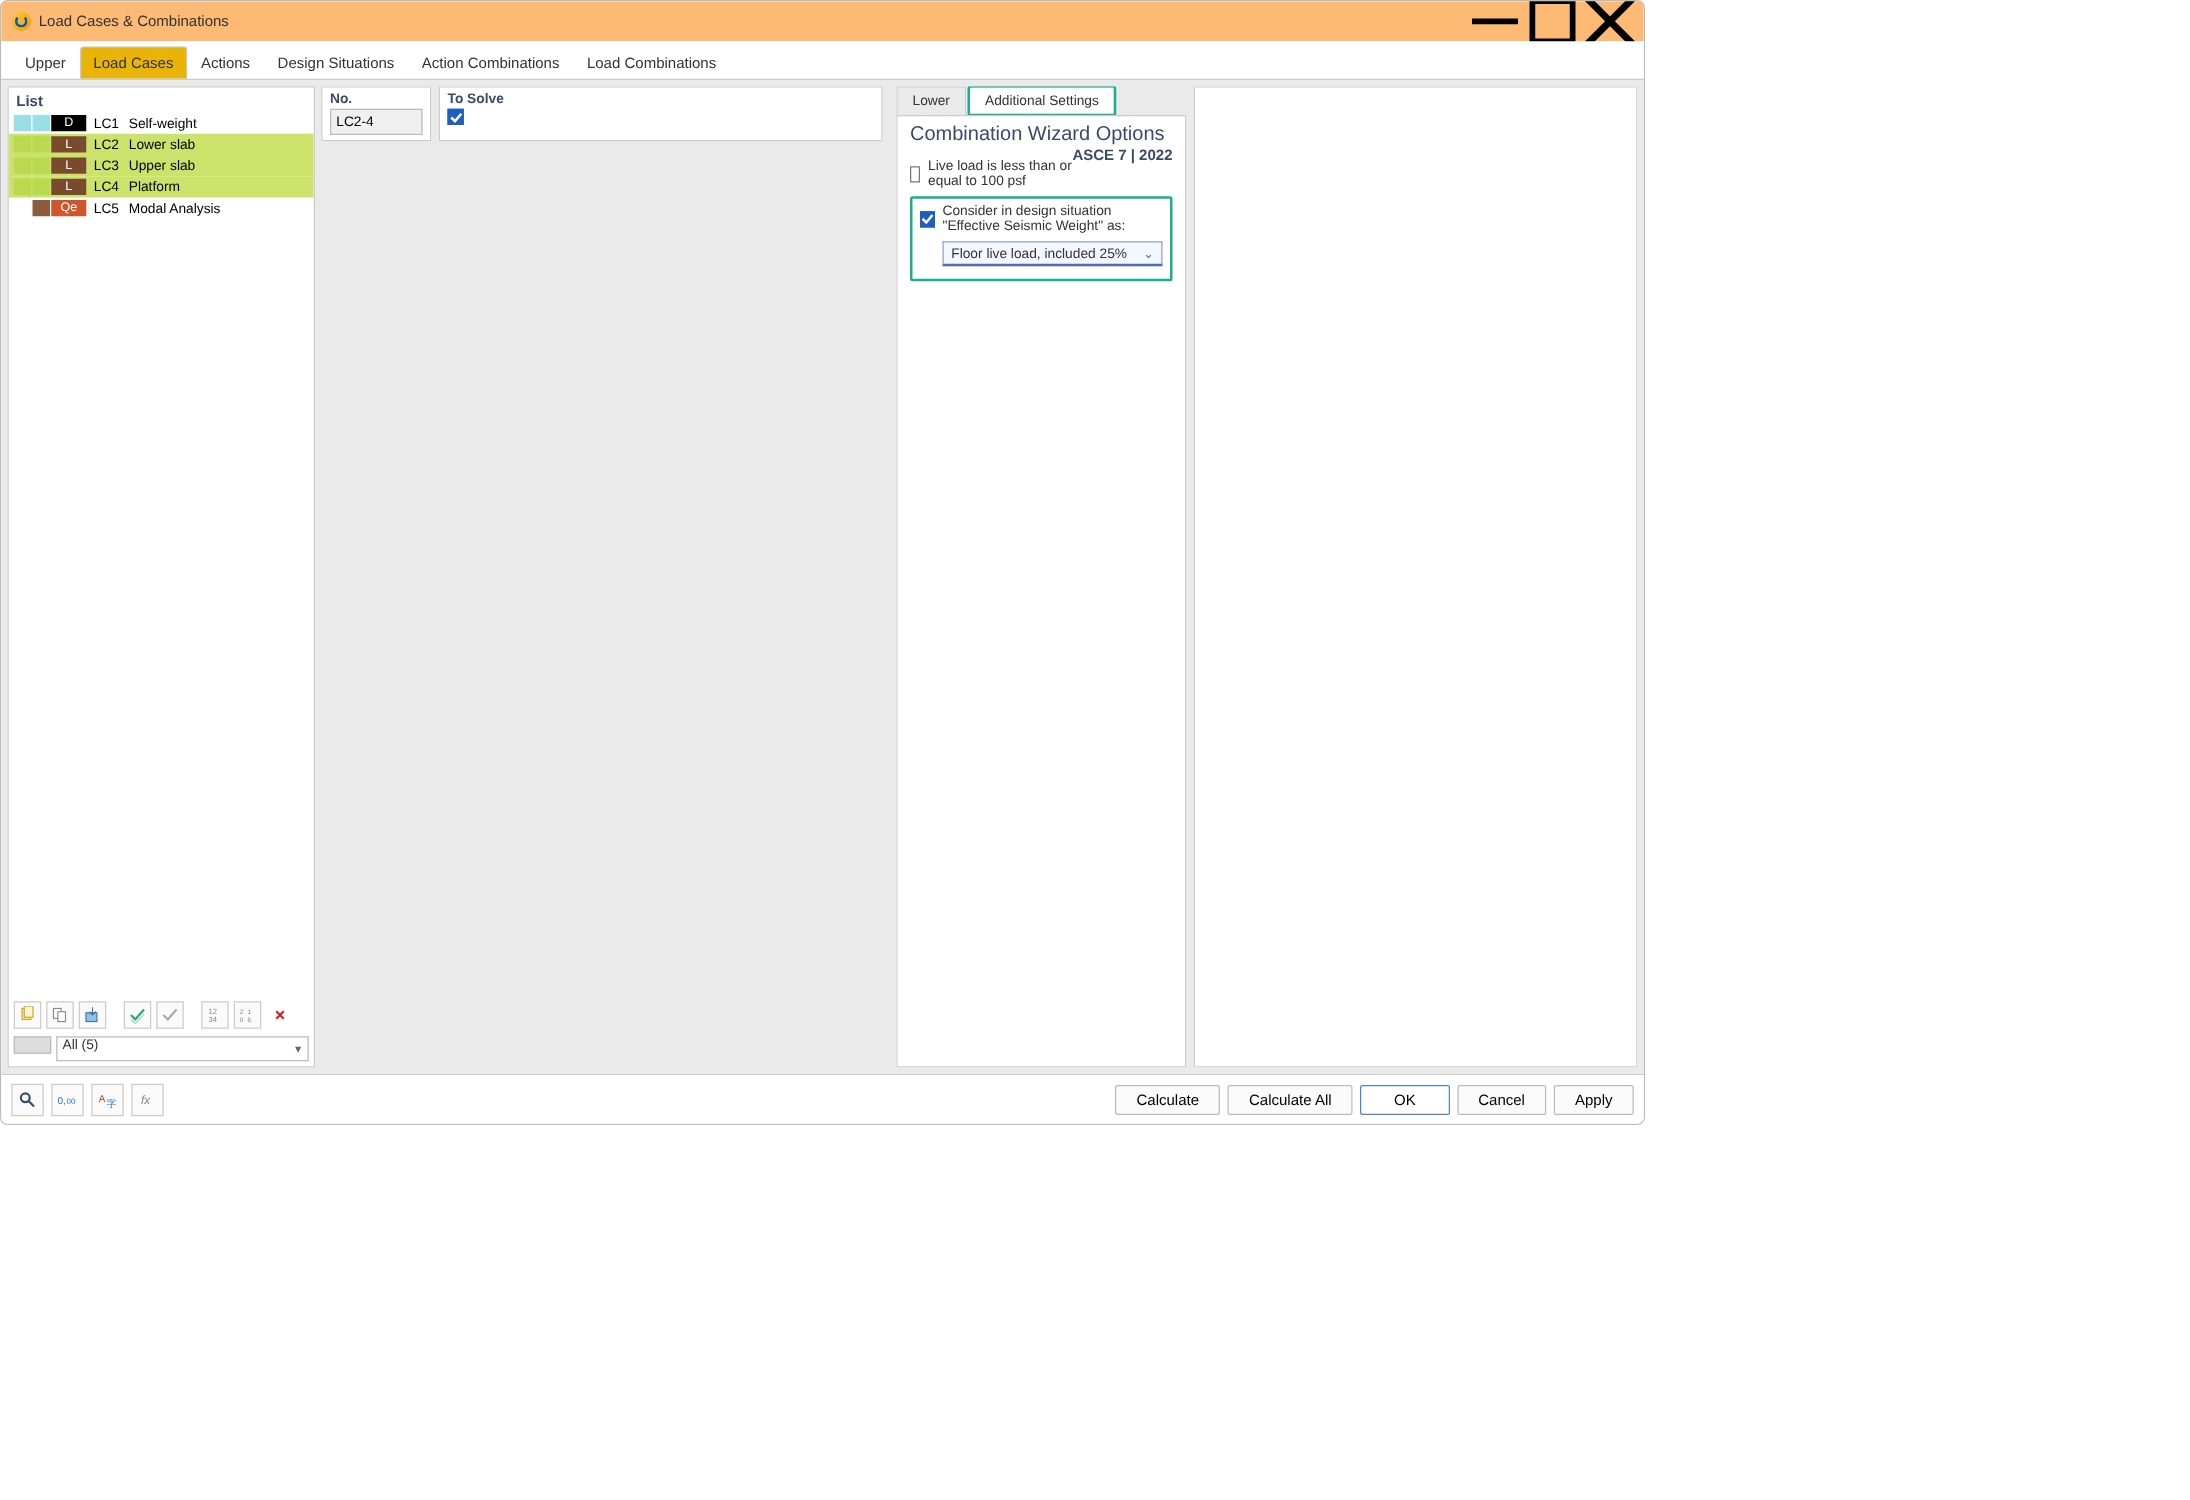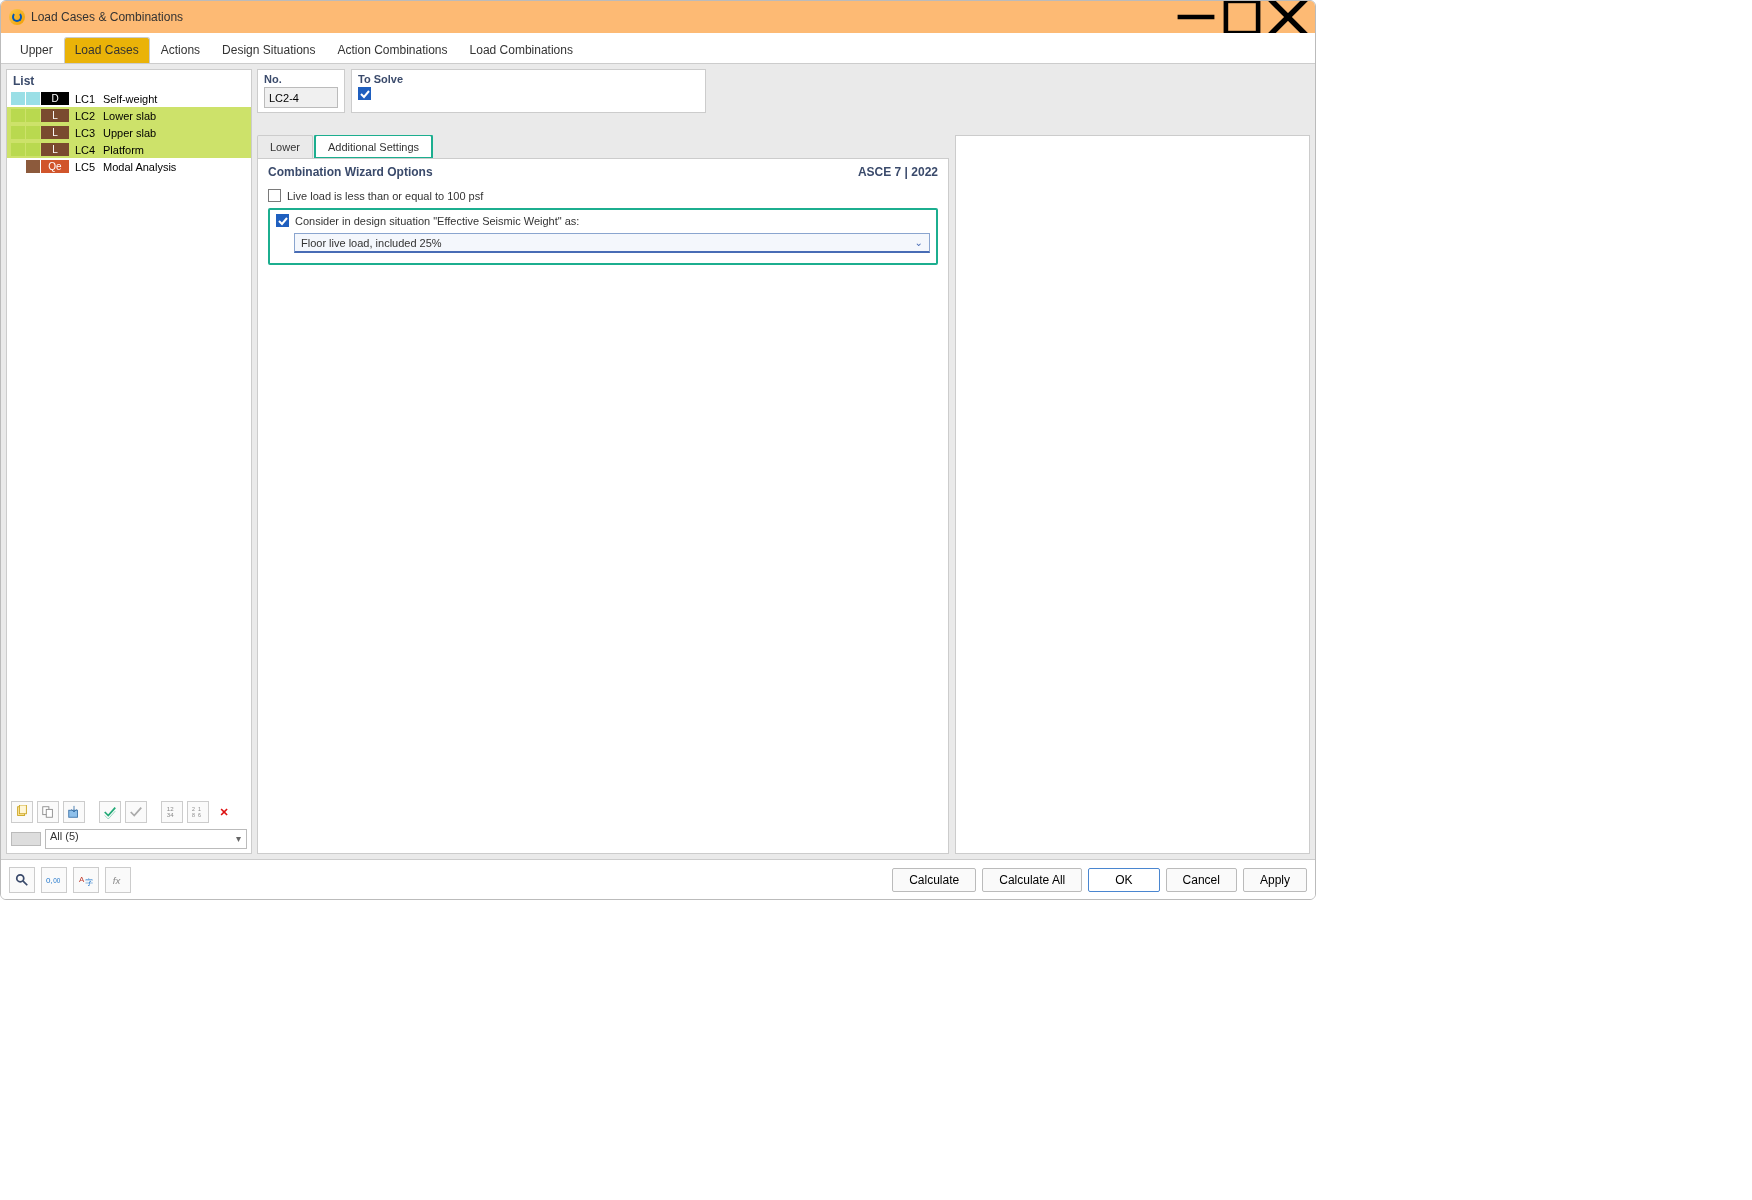--- a/index.html
+++ b/index.html
@@ -108,42 +108,42 @@
     border:1px solid #ccc;
     background:#fafafa;
     display:flex; align-items:center; justify-content:center;
     font-size:11px;
     cursor:pointer;
   }
   .icon-btn svg { width:14px; height:14px; }
   .icon-btn.red { color:#d11; font-weight:bold; border:none; background:transparent;}
 
   .left-filter {
-    display:flex; align-items:center;
+    display:flex; 
     padding:2px 4px 4px 4px;
     gap:4px;
   }
   .filter-swatch {
     width:30px; height:14px; background:#ddd; border:1px solid #bbb;
   }
   .filter-select {
     flex:1; height:20px; border:1px solid #bbb; font-size:11px;
     padding:0 18px 0 4px;
     background:#fff;
     position:relative;
   }
   .filter-select::after {
     content:'▾'; position:absolute; right:5px; top:3px; font-size:10px; color:#666;
   }
 
   
   .right-panel {
-    flex:1; display:flex; flex-direction:column;
+    flex:1; display:flex; flex-direction:row;
     margin:5px 5px 5px 0;
-    gap:22px;
+    gap:11px;
     overflow:hidden;
   }
   .top-fields {
     display:flex; gap:6px;
     height:44px;
   }
   .field-box {
     background:#fff; border:1px solid #ccc;
     display:flex; flex-direction:column;
     padding:3px 6px 4px 6px;
@@ -183,21 +183,21 @@
   }
 
   .tab-body {
     flex:1;
     background:#fff;
     border:1px solid #ccc;
     padding:6px 10px;
     overflow:auto;
   }
   .section-title {
-    color:#3a4a6b; font-weight:bold; font-size:12px;
+    color:#3a4a6b; font-weight:normal; font-size:16px;
   }
   .section-right {
     float:right; color:#3a4a6b; font-weight:bold; font-size:12px;
   }
 
   .option-row {
     display:flex; align-items:center;
     margin-top:10px; gap:6px;
     font-size:11px;
   }

